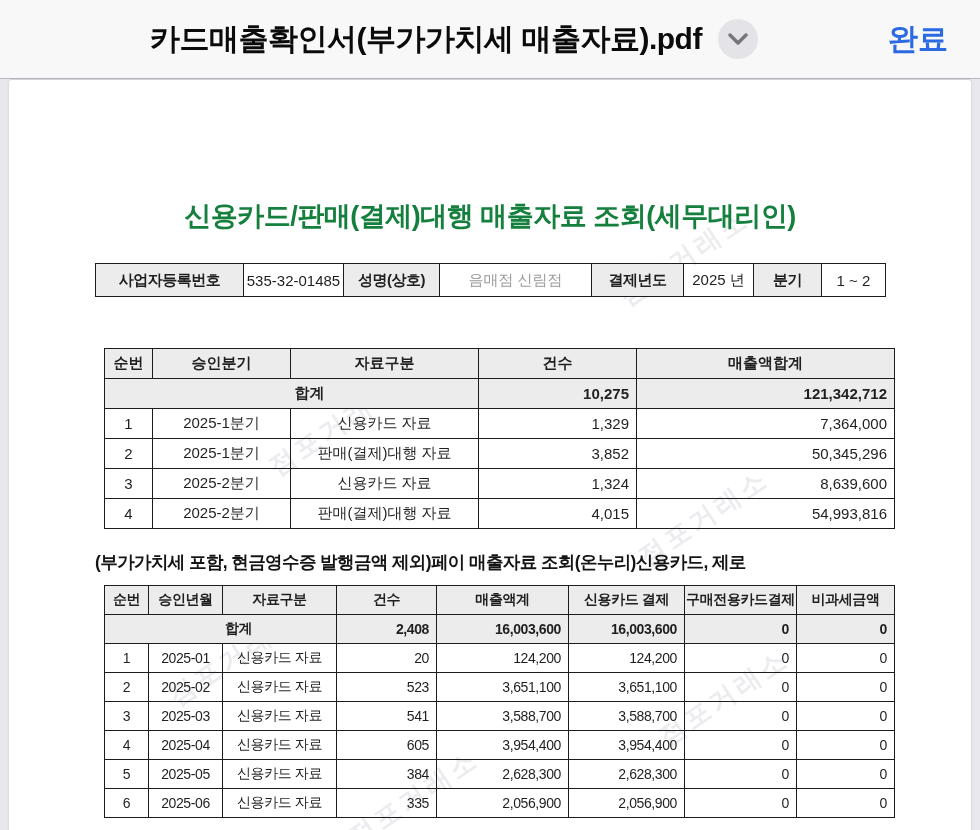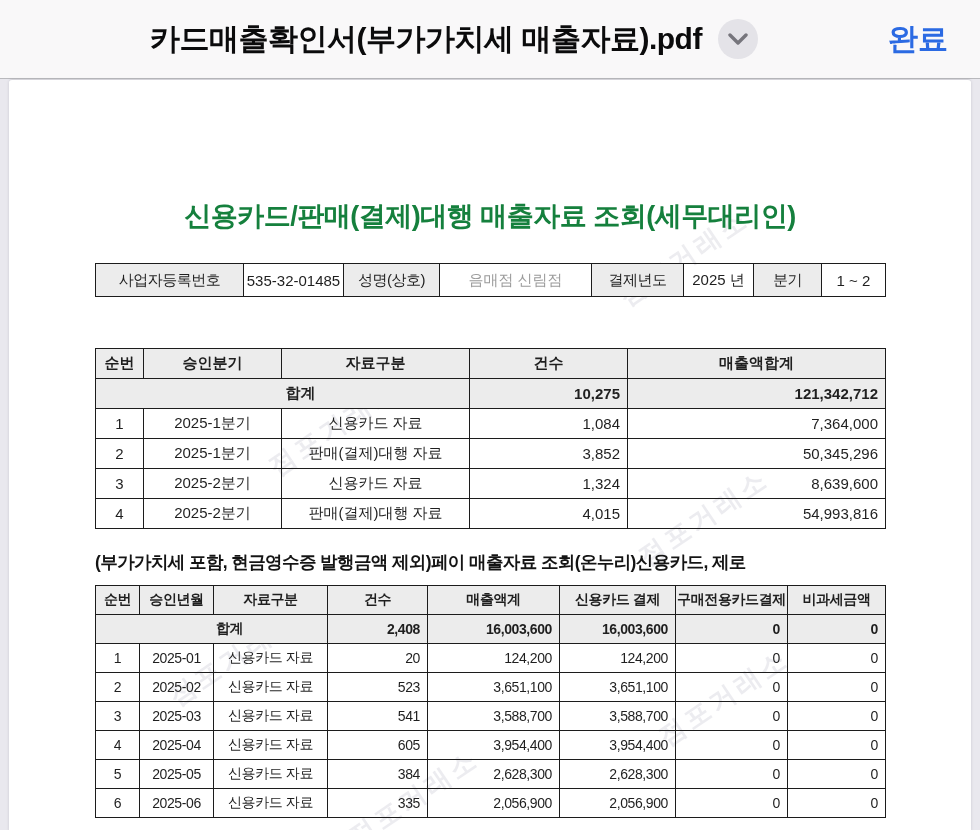--- a/index.html
+++ b/index.html
@@ -29,30 +29,30 @@
               box-shadow:0 1px 3px rgba(60,60,80,.18); overflow:hidden; }
 
   .doc-title { position:absolute; top:118px; left:0; width:100%; text-align:center;
                font-size:27px; font-weight:bold; color:#15803d; letter-spacing:-0.5px; }
 
   
   table { border-collapse:collapse; table-layout:fixed; }
   .info-table { position:absolute; top:183px; left:86px; width:790px; }
   .info-table td { border:1.8px solid #1c1c1c; height:33px; font-size:15px;
                    color:#1f1f1f; text-align:center; overflow:hidden; white-space:nowrap; }
-  .info-table td.lbl { background:#ececec; font-weight:normal; letter-spacing:-0.5px; }
+  .info-table td.lbl { background:#ececec; font-weight:bold; letter-spacing:-0.5px; }
   .info-table td.muted { color:#9b9b9b; }
 
   .section-title { position:absolute; left:86px; font-size:17.5px; font-weight:bold;
                    color:#141414; letter-spacing:-0.6px; white-space:nowrap; }
   .sec1 { top:230px; }
   .sec2 { top:470px; }
 
   
-  .data-table { position:absolute; left:86px; width:790px; }
+  .data-table { position:absolute; left:95px; width:790px; }
   .data-table th, .data-table td { border:1.8px solid #1c1c1c; color:#1f1f1f;
                                    overflow:hidden; white-space:nowrap; }
   .data-table th { background:#ececec; font-weight:bold; text-align:center; }
   .total-row td { background:#ececec; font-weight:bold;padding-left:36px; }
   .t1 { top:268px; }
   .t1 th, .t1 td { height:30px; font-size:15px; }
   .t2 { top:505px; }
   .t2 th, .t2 td { height:29px; font-size:14px; letter-spacing:-0.4px; }
   td.c { text-align:center; }
   td.r { text-align:right; padding-right:7px; }
@@ -139,21 +139,21 @@
           <td colspan="3" class="c">합계</td>
           <td class="r">10,275</td>
           <td class="r">121,342,712</td>
         </tr>
       </thead>
       <tbody>
           <tr>
             <td>1</td>
             <td>2025-1분기</td>
             <td>신용카드 자료</td>
-            <td>1,084</td>
+            <td>1,329</td>
             <td>7,364,000</td>
           </tr>
           <tr>
             <td>2</td>
             <td>2025-1분기</td>
             <td>판매(결제)대행 자료</td>
             <td>3,852</td>
             <td>50,345,296</td>
           </tr>
           <tr>

